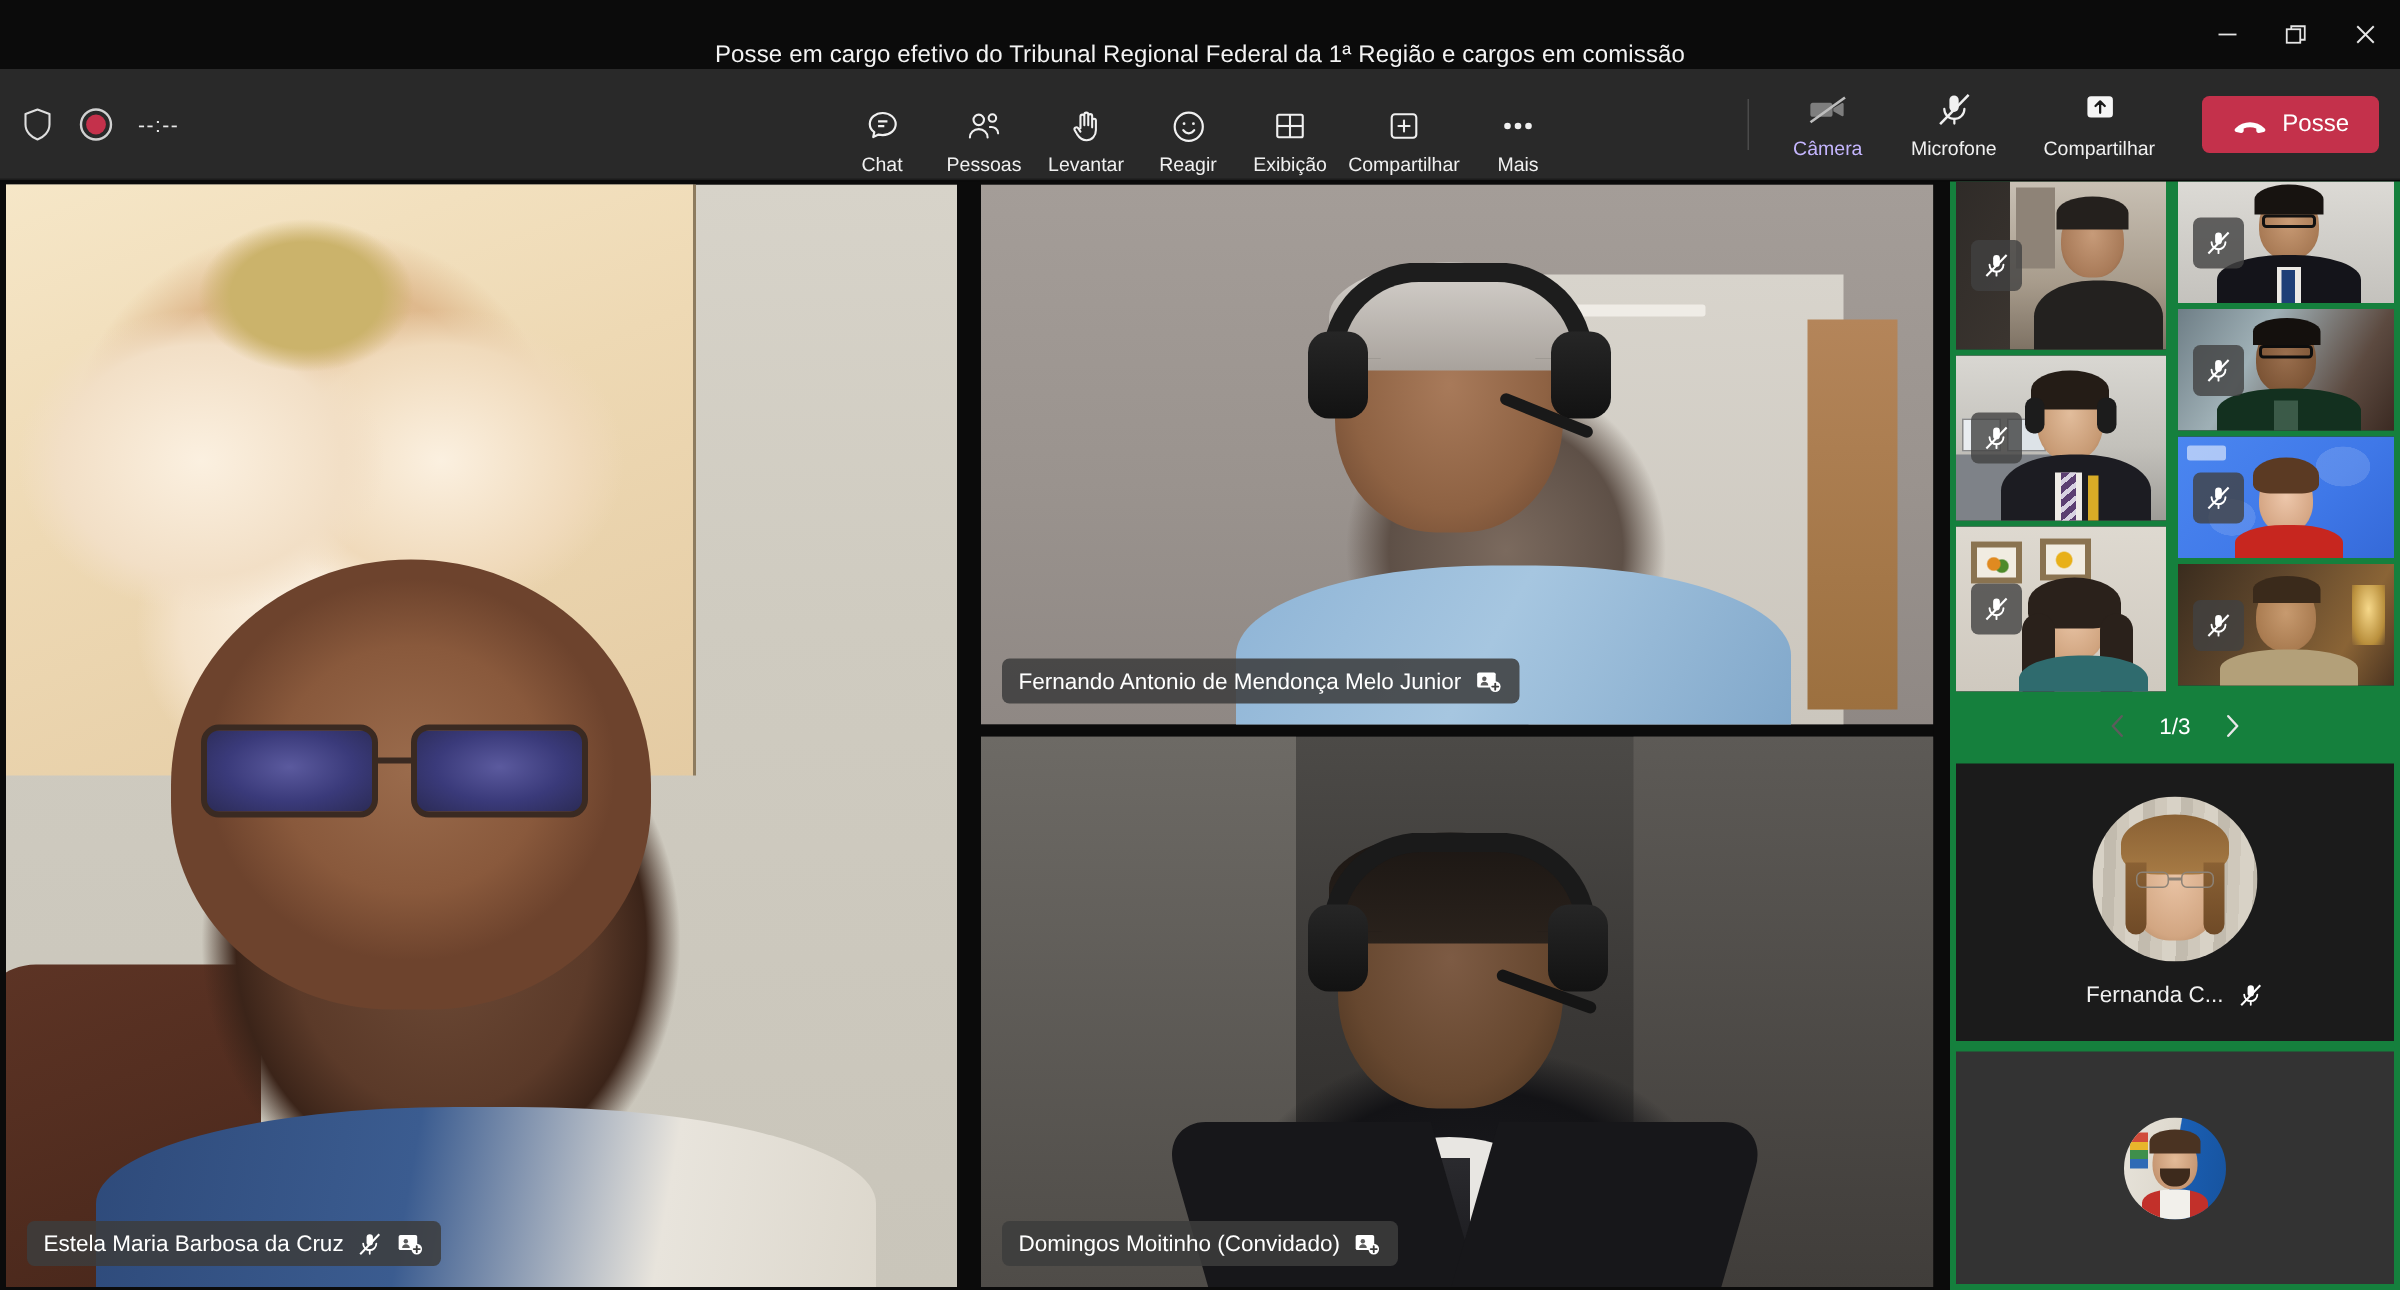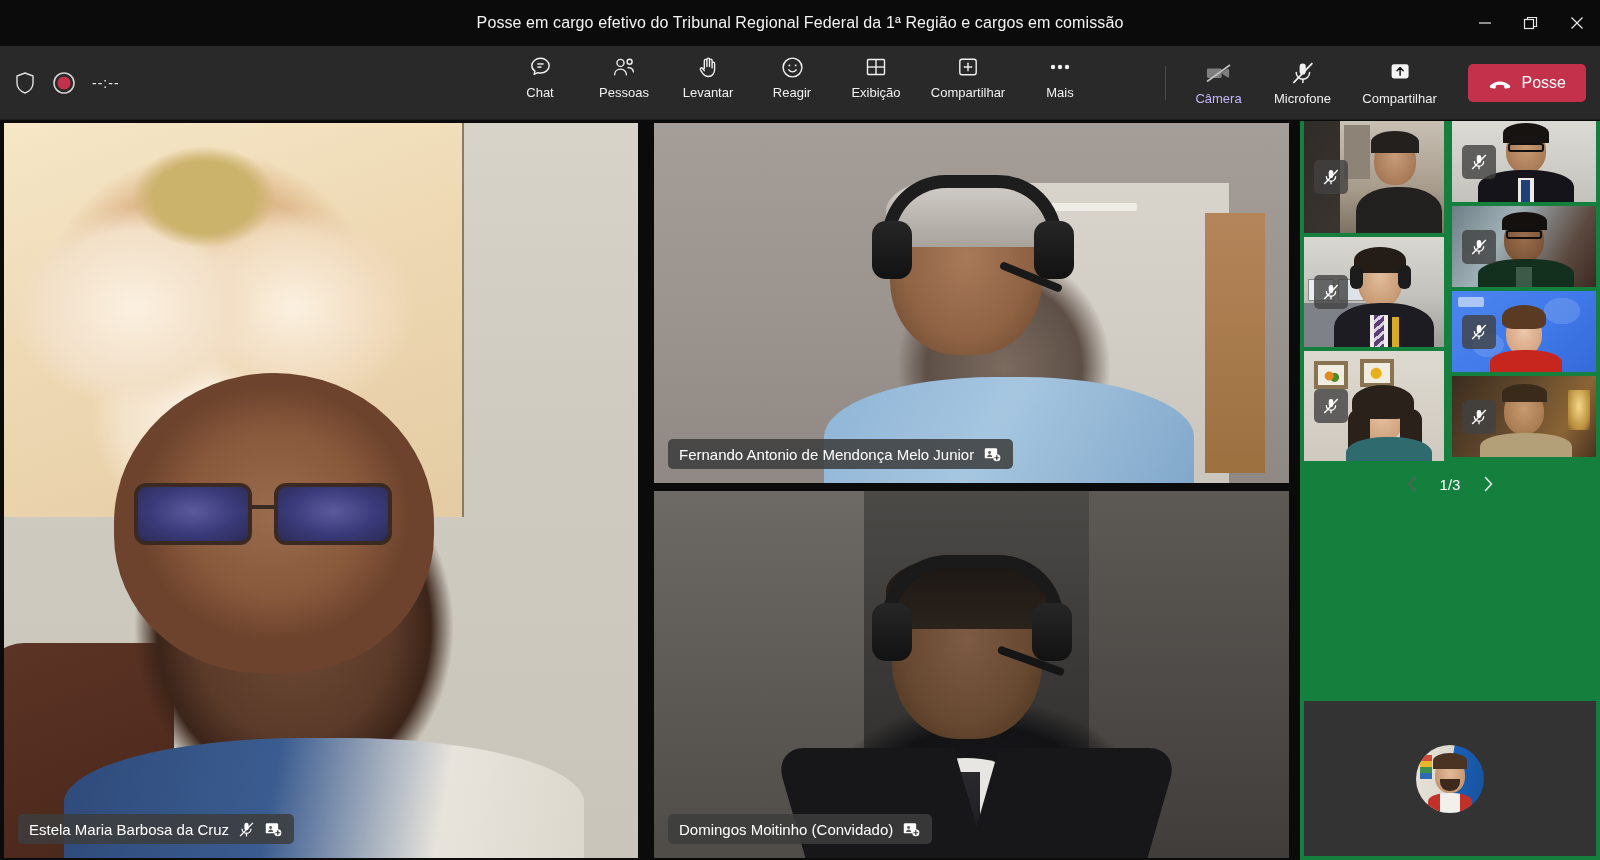--- a/index.html
+++ b/index.html
@@ -7,21 +7,21 @@
     width: 1600px; height: 860px;
     background: #0b0b0b;
     font-family: "Liberation Sans", sans-serif;
     overflow: hidden;
   }
 
   
   #titlebar {
     position: absolute; left: 0; top: 0; width: 1600px; height: 46px;
     background: #0b0b0b;
-    display: flex; align-items: center; justify-content: center;
+    display: flex; align-items: flex-end; justify-content: center;
   }
   #title-text {
     color: #f3f3f3; font-size: 16px; letter-spacing: .1px; white-space: nowrap;
   }
   #window-controls {
     position: absolute; right: 0; top: 0; height: 46px;
     display: flex; align-items: center;
   }
   .wc-btn {
     width: 46px; height: 46px; display: flex; align-items: center; justify-content: center;
@@ -36,21 +36,21 @@
     border-bottom: 1px solid #1c1c1c;
   }
   #toolbar-left {
     position: absolute; left: 14px; top: 0; height: 74px;
     display: flex; align-items: center; gap: 16px;
   }
   #rec-timer { color: #e8e8e8; font-size: 14px; letter-spacing: 1px; }
 
   #toolbar-center {
     position: absolute; left: 0; right: 0; top: 0; height: 96px;
-    display: flex; justify-content: center; gap: 16px;
+    display: flex; align-items: center; justify-content: center; gap: 0px;
   }
   .tb-item {
     width: 68px; height: 62px;
     display: flex; flex-direction: column; align-items: center; justify-content: center;
     gap: 5px; cursor: pointer; border-radius: 5px;
   }
   .tb-item .tb-ico { height: 26px; display: flex; align-items: center; justify-content: center; }
   .tb-item .tb-lbl { color: #f0f0f0; font-size: 13px; white-space: nowrap; }
   .tb-item.dim .tb-lbl { color: #c4b5fd; }
   .tb-item.dim .tb-ico svg { stroke: #7e7e7e; }
@@ -726,20 +726,41 @@
       </svg>
     </span>
     <span>1/3</span>
     <span class="pg-arrow">
       <svg width="16" height="18" viewBox="0 0 16 18" fill="none" stroke="#e8e8e8" stroke-width="1.6">
         <path d="M5.5 2.5 L11.5 9 L5.5 15.5" stroke-linecap="round" stroke-linejoin="round"></path>
       </svg>
     </span>
   </div>
 
+  <div id="avatar-tile">
+    <div class="avatar-circle" id="avatar-fernanda">
+      <div style="position:absolute;inset:0;background:repeating-linear-gradient(92deg,#d8d2c6 0 9px,#c2bbae 9px 17px,#cfc8bb 17px 25px);"></div>
+      <div style="position:absolute;left:24px;top:20px;width:62px;height:76px;border-radius:50% 50% 44% 44%;background:radial-gradient(ellipse at 50% 45%,#e9c3a4 0%,#d2a682 66%,#a87d58 100%);"></div>
+      <div style="position:absolute;left:19px;top:12px;width:72px;height:40px;border-radius:50% 50% 34% 34%;background:linear-gradient(180deg,#8a6134 0%,#a67a44 100%);"></div>
+      <div style="position:absolute;left:22px;top:44px;width:14px;height:48px;background:linear-gradient(180deg,#8a6134 0%,#6f4a27 100%);border-radius:0 0 10px 10px;"></div>
+      <div style="position:absolute;left:74px;top:44px;width:14px;height:48px;background:linear-gradient(180deg,#8a6134 0%,#6f4a27 100%);border-radius:0 0 10px 10px;"></div>
+      <div style="position:absolute;left:29px;top:50px;width:22px;height:11px;border:1.6px solid #8c8276;border-radius:4px;"></div>
+      <div style="position:absolute;left:59px;top:50px;width:22px;height:11px;border:1.6px solid #8c8276;border-radius:4px;"></div>
+      <div style="position:absolute;left:51px;top:54px;width:8px;height:1.6px;background:#8c8276;"></div>
+    </div>
+    <div id="avatar-name-row">
+      <span>Fernanda C...</span>
+      <svg width="17" height="17" viewBox="0 0 24 24" fill="none" stroke="#fff" stroke-width="1.7">
+        <rect x="9" y="2.6" width="6" height="10.6" rx="3" fill="#fff" stroke="none"></rect>
+        <path d="M5.8 11.4c0 3.4 2.8 6.2 6.2 6.2s6.2-2.8 6.2-6.2" stroke-linecap="round"></path>
+        <line x1="12" y1="17.6" x2="12" y2="21" stroke-linecap="round"></line>
+        <line x1="3" y1="21.4" x2="21" y2="2.6" stroke="#fff" stroke-width="1.9"></line>
+      </svg>
+    </div>
+  </div>
 
   <div id="self-tile">
     <div class="avatar-circle" id="avatar-self">
       <div style="position:absolute;inset:0;background:linear-gradient(100deg,#e7e3da 0%,#ddd8cd 48%,#1a5fb4 49%,#17539e 100%);"></div>
       <div style="position:absolute;left:4px;top:10px;width:12px;height:24px;background:linear-gradient(180deg,#d14b3a 0 6px,#e8b52c 6px 12px,#3f8f4c 12px 18px,#2f6bb5 18px 24px);"></div>
       <div style="position:absolute;left:19px;top:12px;width:30px;height:36px;border-radius:50% 50% 44% 44%;background:radial-gradient(ellipse at 50% 45%,#e3bb98 0%,#c79874 70%,#9c6f4c 100%);"></div>
       <div style="position:absolute;left:17px;top:8px;width:34px;height:16px;border-radius:50% 50% 0 0;background:#4a3322;"></div>
       <div style="position:absolute;left:24px;top:34px;width:20px;height:12px;border-radius:0 0 9px 9px;background:#3d2a1c;"></div>
       <div style="position:absolute;left:12px;bottom:0;width:44px;height:20px;border-radius:44% 44% 0 0;background:linear-gradient(90deg,#c2302a 0 12px,#f2f0eb 12px 32px,#c2302a 32px 44px);"></div>
     </div>

